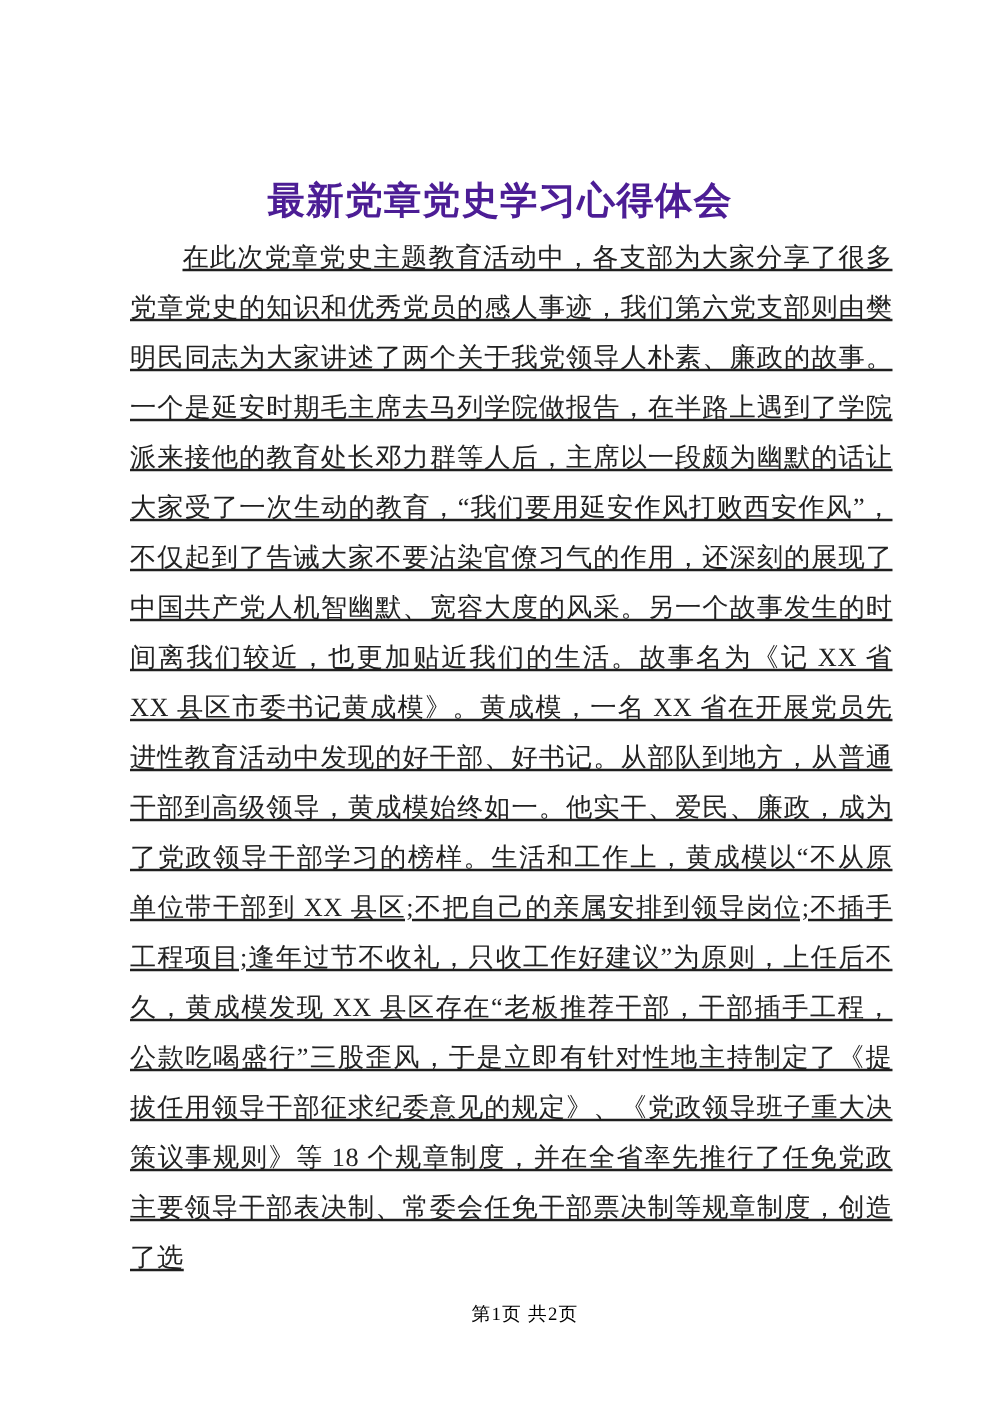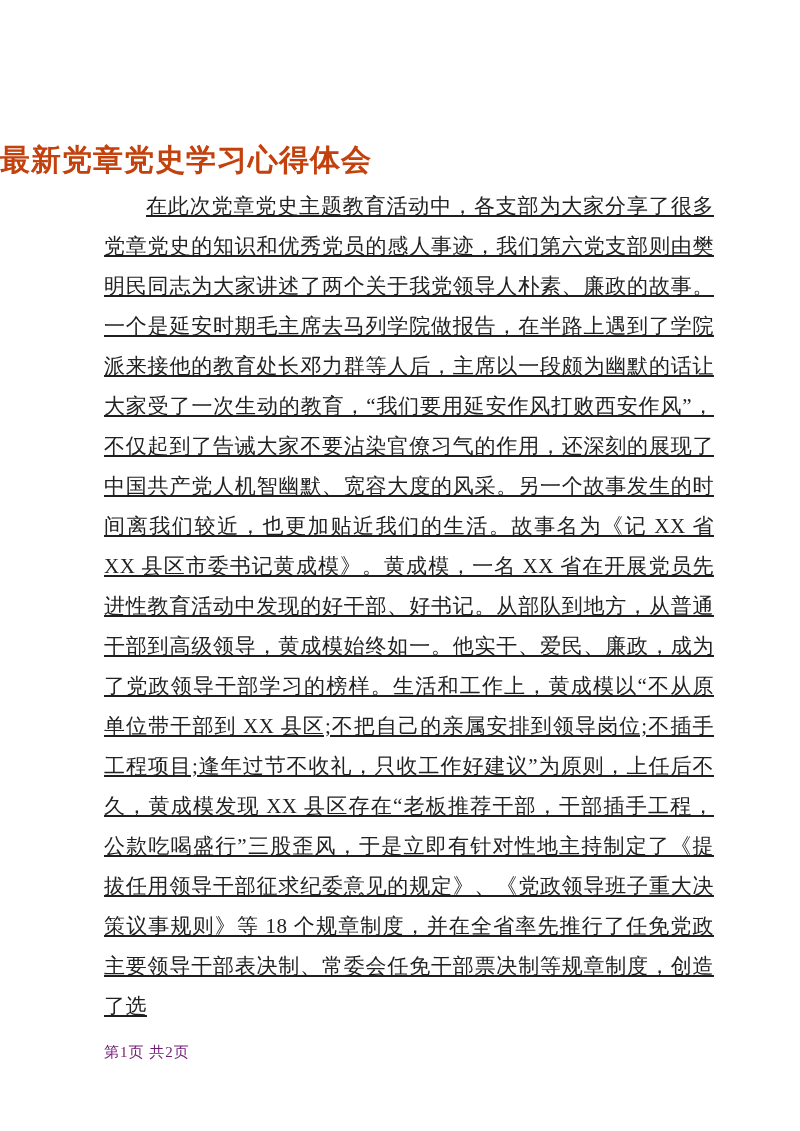--- a/index.html
+++ b/index.html
@@ -15,24 +15,25 @@
     overflow: hidden;
     font-family: "Liberation Serif", "DejaVu Serif", serif;
     color: #1f1f1f;
   }
   .doc-title {
     position: absolute;
     top: 140px;
     left: 0;
     width: 100%;
     margin: 0;
+    text-align: center;
     font-size: 30px;
     font-weight: bold;
     letter-spacing: 1px;
-    color: #c2410c;
+    color: #4c1d95;
   }
   .doc-body {
     position: absolute;
     top: 186px;
     left: 104px;
     width: 610px;
     text-decoration: underline;
   }
   .doc-body p {
     margin: 0;
@@ -42,24 +43,25 @@
     text-align: justify;
     text-justify: inter-ideograph;
     text-indent: 2em;
     color: #222222;
   }
   .doc-footer {
     position: absolute;
     top: 1042px;
     left: 104px;
     width: 632px;
+    text-align: center;
     font-size: 15px;
     line-height: 21px;
     letter-spacing: 1px;
-    color: #701a75;
+    color: #000000;
   }
 </style>
 </head>
 <body>
 
 <div class="page">
 
   <h1 class="doc-title">最新党章党史学习心得体会</h1>
 
   <div class="doc-body">

